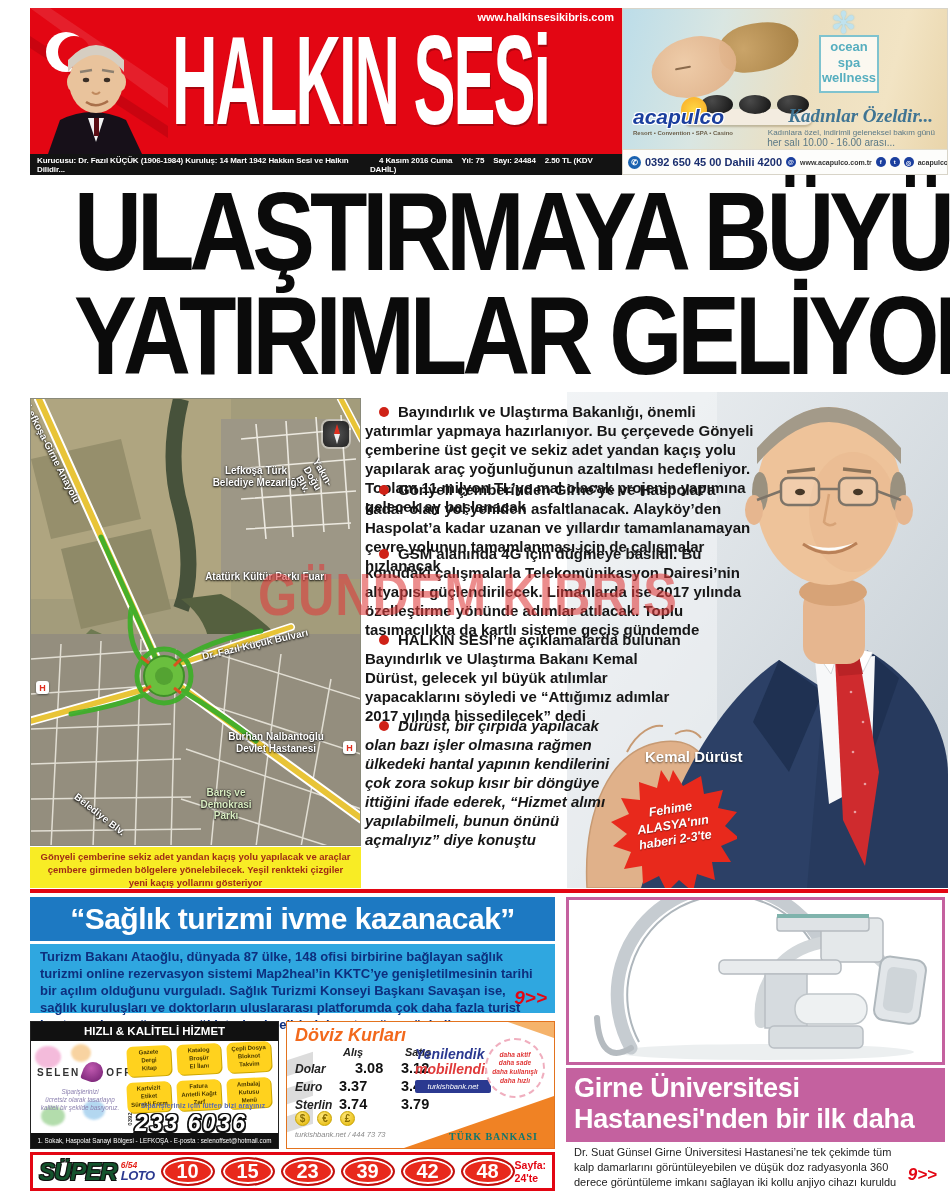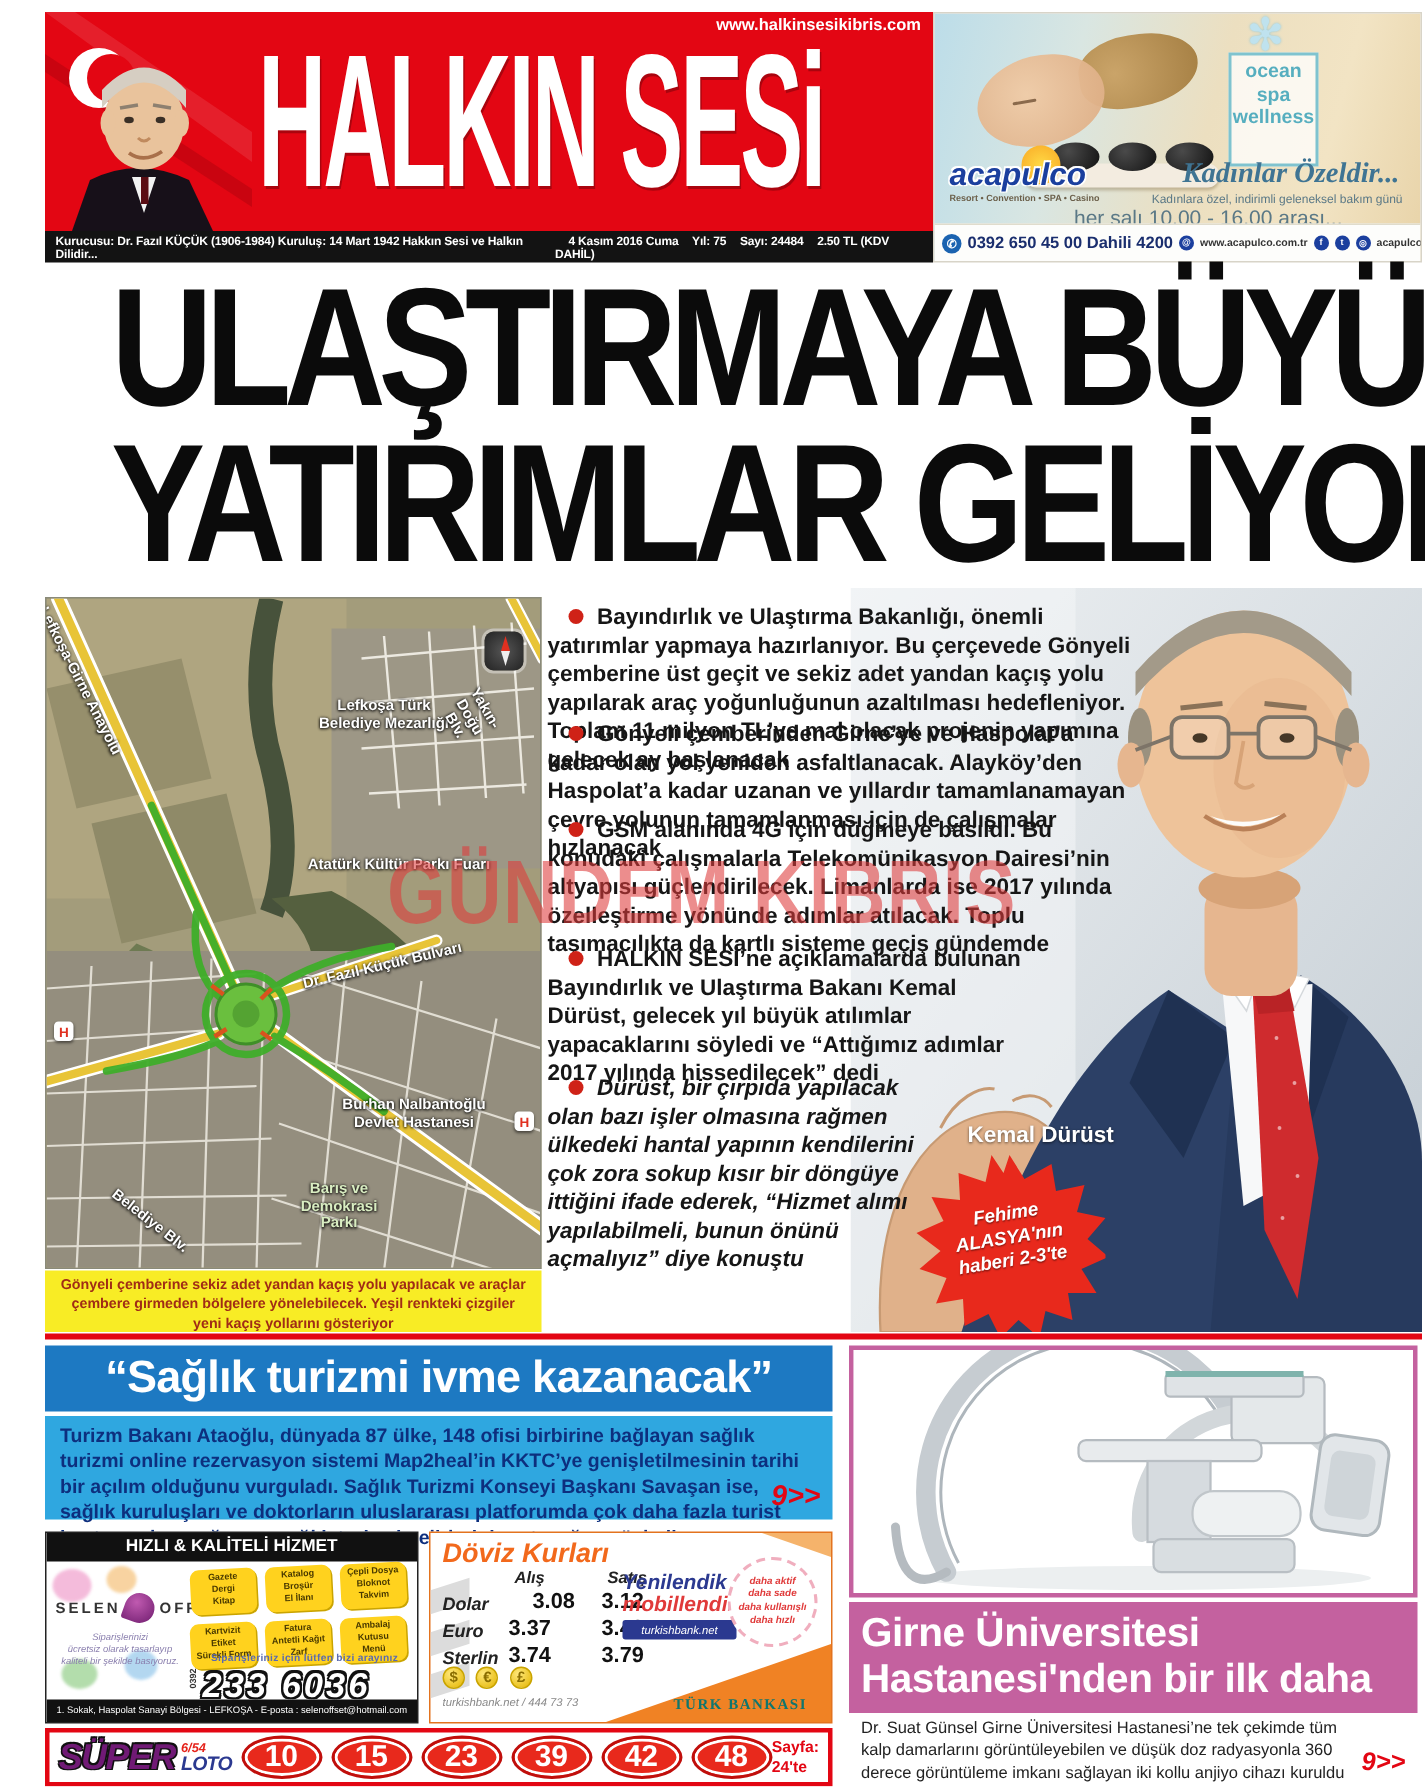--- a/index.html
+++ b/index.html
@@ -18,34 +18,34 @@
   .founder-box { position:absolute; left:0; top:0; width:138px; height:146px; overflow:hidden; }
 
   .info-bar { left:30px; top:154px; width:592px; height:21px; background:#131313; color:#fff;
               display:flex; justify-content:space-between; align-items:center; padding:0 7px;
               font-size:8px; font-weight:bold; letter-spacing:-.1px; }
   .info-right span { margin-left:9px; }
 
   
   .spa-ad { left:622px; top:8px; width:326px; height:167px; border:1px solid #d8d4c8; overflow:hidden;
             background:linear-gradient(105deg,#bcdde9 0%,#d9e6e2 28%,#ecdfc0 55%,#f2e4c4 78%,#e8d3a8 100%); }
-  .spa-badge { position:absolute; left:196px; top:26px; width:60px; height:76px; background:rgba(255,255,255,.75);
+  .spa-badge { position:absolute; left:196px; top:26px; width:60px; height:58px; background:rgba(255,255,255,.75);
                border:2px solid #7fc3cf; color:#56aebf; font-weight:bold; font-size:13px; line-height:1.2;
                text-align:center; padding-top:2px; }
   .spa-flower { position:absolute; left:208px; top:-4px; font-size:30px; color:#bfe2ee; text-shadow:0 0 2px #8fc8da; }
   .spa-stones { position:absolute; left:78px; top:86px; display:flex; gap:6px; }
   .spa-stones i { width:32px; height:19px; background:radial-gradient(circle at 35% 30%, #4a4a4a, #111); border-radius:50%; }
   .spa-towel { position:absolute; left:60px; top:100px; width:130px; height:16px; background:#f3ece0; border-radius:8px; box-shadow:0 2px 2px rgba(120,100,60,.35); }
   .spa-face { position:absolute; left:28px; top:28px; width:86px; height:60px; background:radial-gradient(circle at 40% 40%, #f0cba6, #dcab82); border-radius:50%; transform:rotate(-14deg); opacity:.95; }
   .spa-hair { position:absolute; left:96px; top:14px; width:80px; height:48px; background:radial-gradient(circle at 30% 50%, #caa469, #a57f43); border-radius:50% 50% 60% 40%; transform:rotate(-8deg); }
   .spa-eye { position:absolute; left:52px; top:58px; width:16px; height:2px; background:#8a6a4c; border-radius:2px; transform:rotate(-10deg); }
   .spa-tagline { position:absolute; right:14px; top:96px; font-family:"Liberation Serif", serif; font-style:italic;
                  font-weight:bold; font-size:19px; color:#3f7493; }
   .spa-sub1 { position:absolute; right:12px; top:119px; font-size:8px; color:#5a7886; }
-  .spa-sub2 { position:absolute; right:52px; top:128px; font-size:14px; color:#5a7886; }
+  .spa-sub2 { position:absolute; right:52px; top:128px; font-size:10px; color:#5a7886; }
   .spa-logo { position:absolute; left:10px; top:96px; width:120px; }
   .spa-sun { position:absolute; left:48px; top:-8px; width:26px; height:26px; border-radius:50%;
              background:radial-gradient(circle,#ffd945,#f9a825); }
   .spa-logo-text { position:relative; font-weight:bold; font-style:italic; font-size:21px; color:#1b3f9e;
                    text-shadow:1px 1px 0 #fff,-1px 1px 0 #fff,1px -1px 0 #fff,-1px -1px 0 #fff; }
   .spa-logo-sub { position:relative; font-size:6px; color:#6b5f4a; font-weight:bold; margin-top:1px; }
   .spa-strip { position:absolute; left:0; bottom:0; width:100%; height:25px; background:#fdfdfb; border-top:1px solid #e0dccc;
                display:flex; align-items:center; padding:0 5px; gap:4px; }
   .ic-circle { width:13px; height:13px; border-radius:50%; background:#1b63b0; color:#fff; font-size:8px; font-weight:bold;
                display:flex; align-items:center; justify-content:center; flex:0 0 auto; }
@@ -151,21 +151,21 @@
   .girne-title { left:566px; top:1068px; width:379px; height:74px; background:#c4619f; color:#fff; font-weight:bold;
                  font-size:27px; line-height:1.15; padding:5px 0 0 8px; letter-spacing:-.3px;
                  transform-origin:left top; }
   .girne-body { left:566px; top:1142px; width:379px; height:49px; background:#fff; color:#222; font-size:11px;
                 line-height:1.35; padding:3px 34px 0 8px; }
   .girne-body .page-ref { font-size:17px; bottom:4px; }
 
   
   .loto { left:30px; top:1152px; width:525px; height:39px; border:3px solid #e30613; background:#fff;
           display:flex; align-items:center; padding:0 6px; }
-  .loto-brand { font-size:24px; font-weight:bold; font-style:italic; color:#701a75; letter-spacing:-1px;
+  .loto-brand { font-size:24px; font-weight:bold; font-style:italic; color:#14532d; letter-spacing:-1px;
                 text-shadow:-1px -1px 0 #111,1px -1px 0 #111,-1px 1px 0 #111,1px 1px 0 #111; }
   .loto-sub { margin-left:4px; line-height:1; }
   .loto-frac { display:block; color:#e5231b; font-weight:bold; font-style:italic; font-size:8.5px; }
   .loto-word { display:block; color:#2b3990; font-weight:bold; font-style:italic; font-size:13px; letter-spacing:-.5px; }
   .loto-num { width:54px; height:29px; background:#e8291c; border:2px solid #c00f0c; border-radius:50%;
               box-shadow:inset 0 0 0 2px #fff; color:#fff; font-weight:bold; font-size:20px;
               display:flex; align-items:center; justify-content:center; margin-left:6px; flex:0 0 auto; }
   .loto-page { margin-left:auto; color:#e30613; font-weight:bold; font-size:10.5px; line-height:1.15; text-align:left; }
 </style>
 </head>

